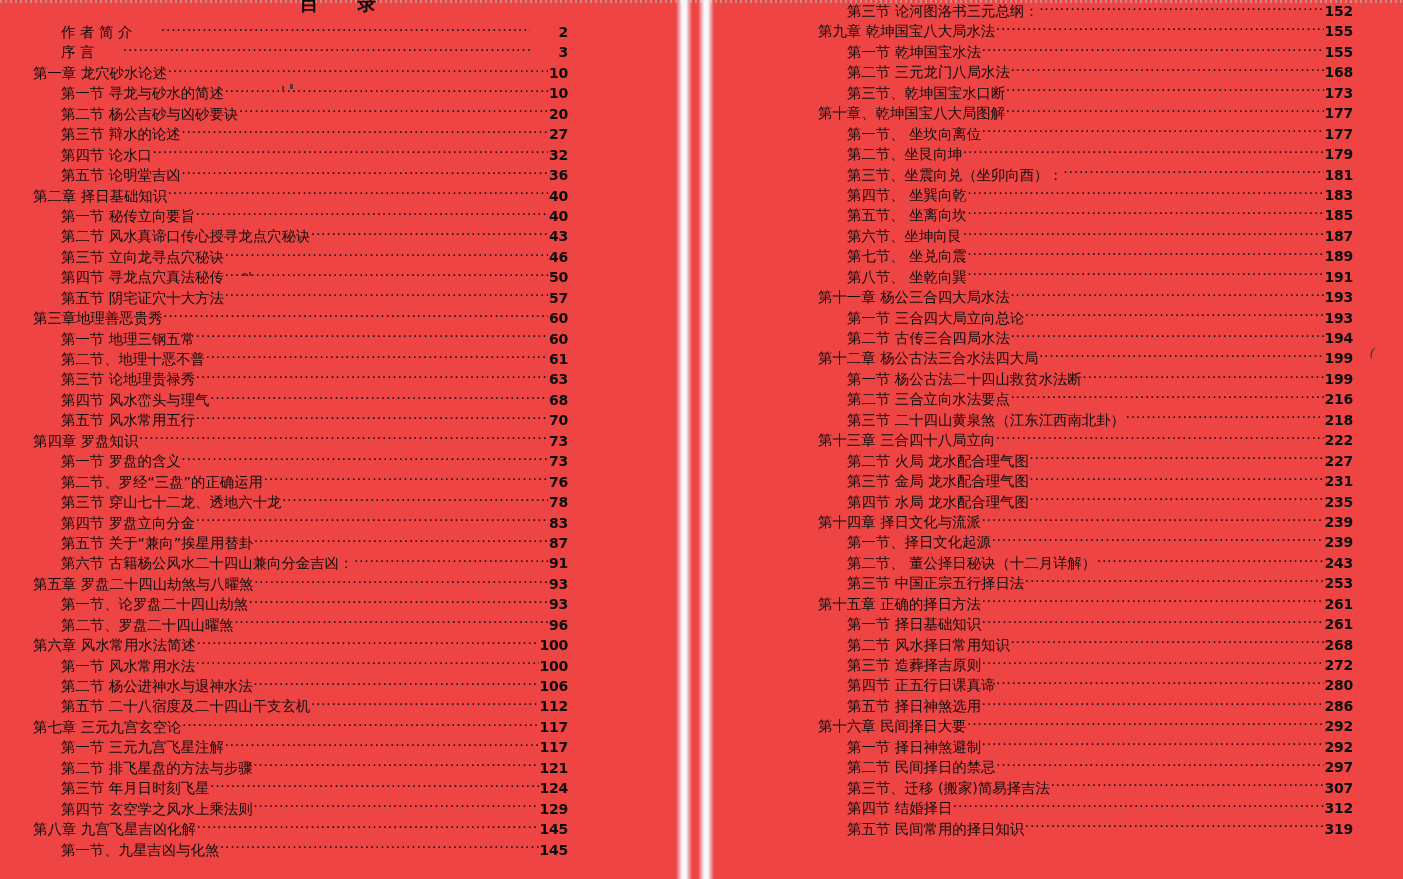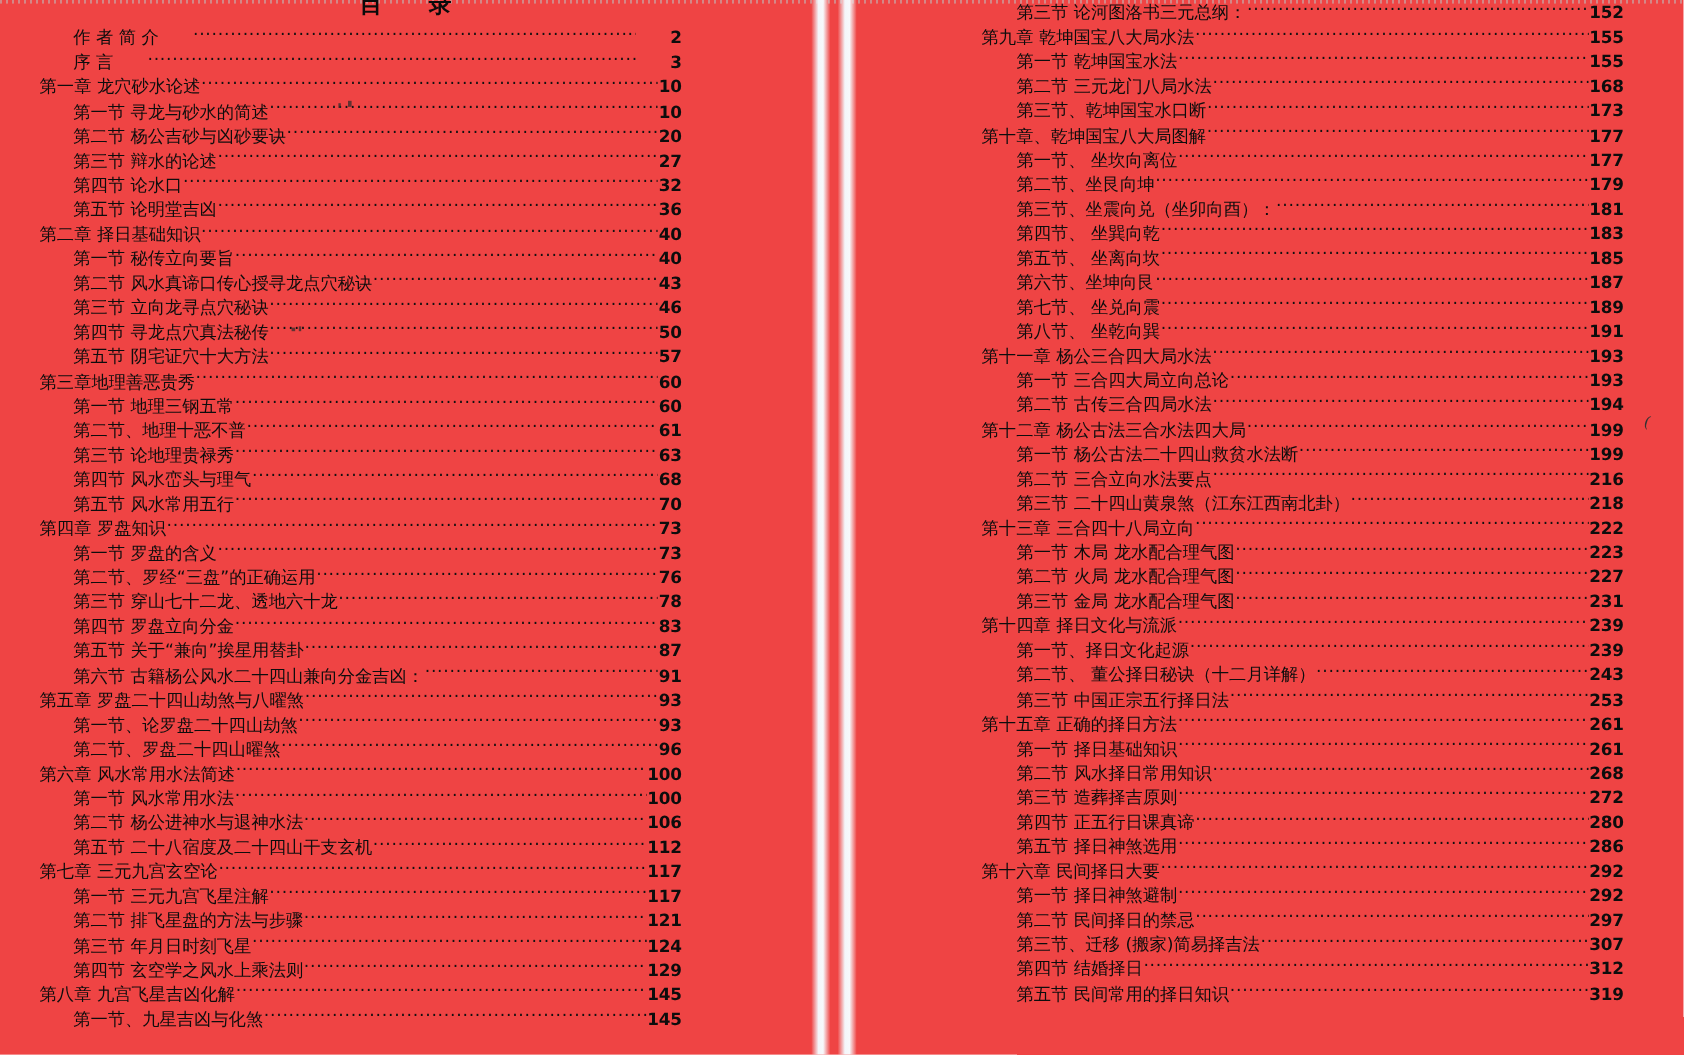--- a/index.html
+++ b/index.html
@@ -476,33 +476,33 @@
           <span class="label">第三节  二十四山黄泉煞（江东江西南北卦）</span>
           <span class="leader"></span>
           <span class="pageno">218</span>
         </li>
         <li class="toc-row lvl-chapter">
           <span class="label">第十三章   三合四十八局立向</span>
           <span class="leader"></span>
           <span class="pageno">222</span>
         </li>
         <li class="toc-row lvl-section">
-          <span class="label">第一节  木局  龙水配合理气图</span>
-          <span class="leader"></span>
-          <span class="pageno">223</span>
-        </li>
-        <li class="toc-row lvl-section">
           <span class="label">第二节  火局  龙水配合理气图</span>
           <span class="leader"></span>
           <span class="pageno">227</span>
         </li>
         <li class="toc-row lvl-section">
           <span class="label">第三节  金局  龙水配合理气图</span>
           <span class="leader"></span>
           <span class="pageno">231</span>
+        </li>
+        <li class="toc-row lvl-section">
+          <span class="label">第四节  水局  龙水配合理气图</span>
+          <span class="leader"></span>
+          <span class="pageno">235</span>
         </li>
         <li class="toc-row lvl-chapter">
           <span class="label">第十四章 择日文化与流派</span>
           <span class="leader"></span>
           <span class="pageno">239</span>
         </li>
         <li class="toc-row lvl-section">
           <span class="label">第一节、择日文化起源</span>
           <span class="leader"></span>
           <span class="pageno">239</span>

